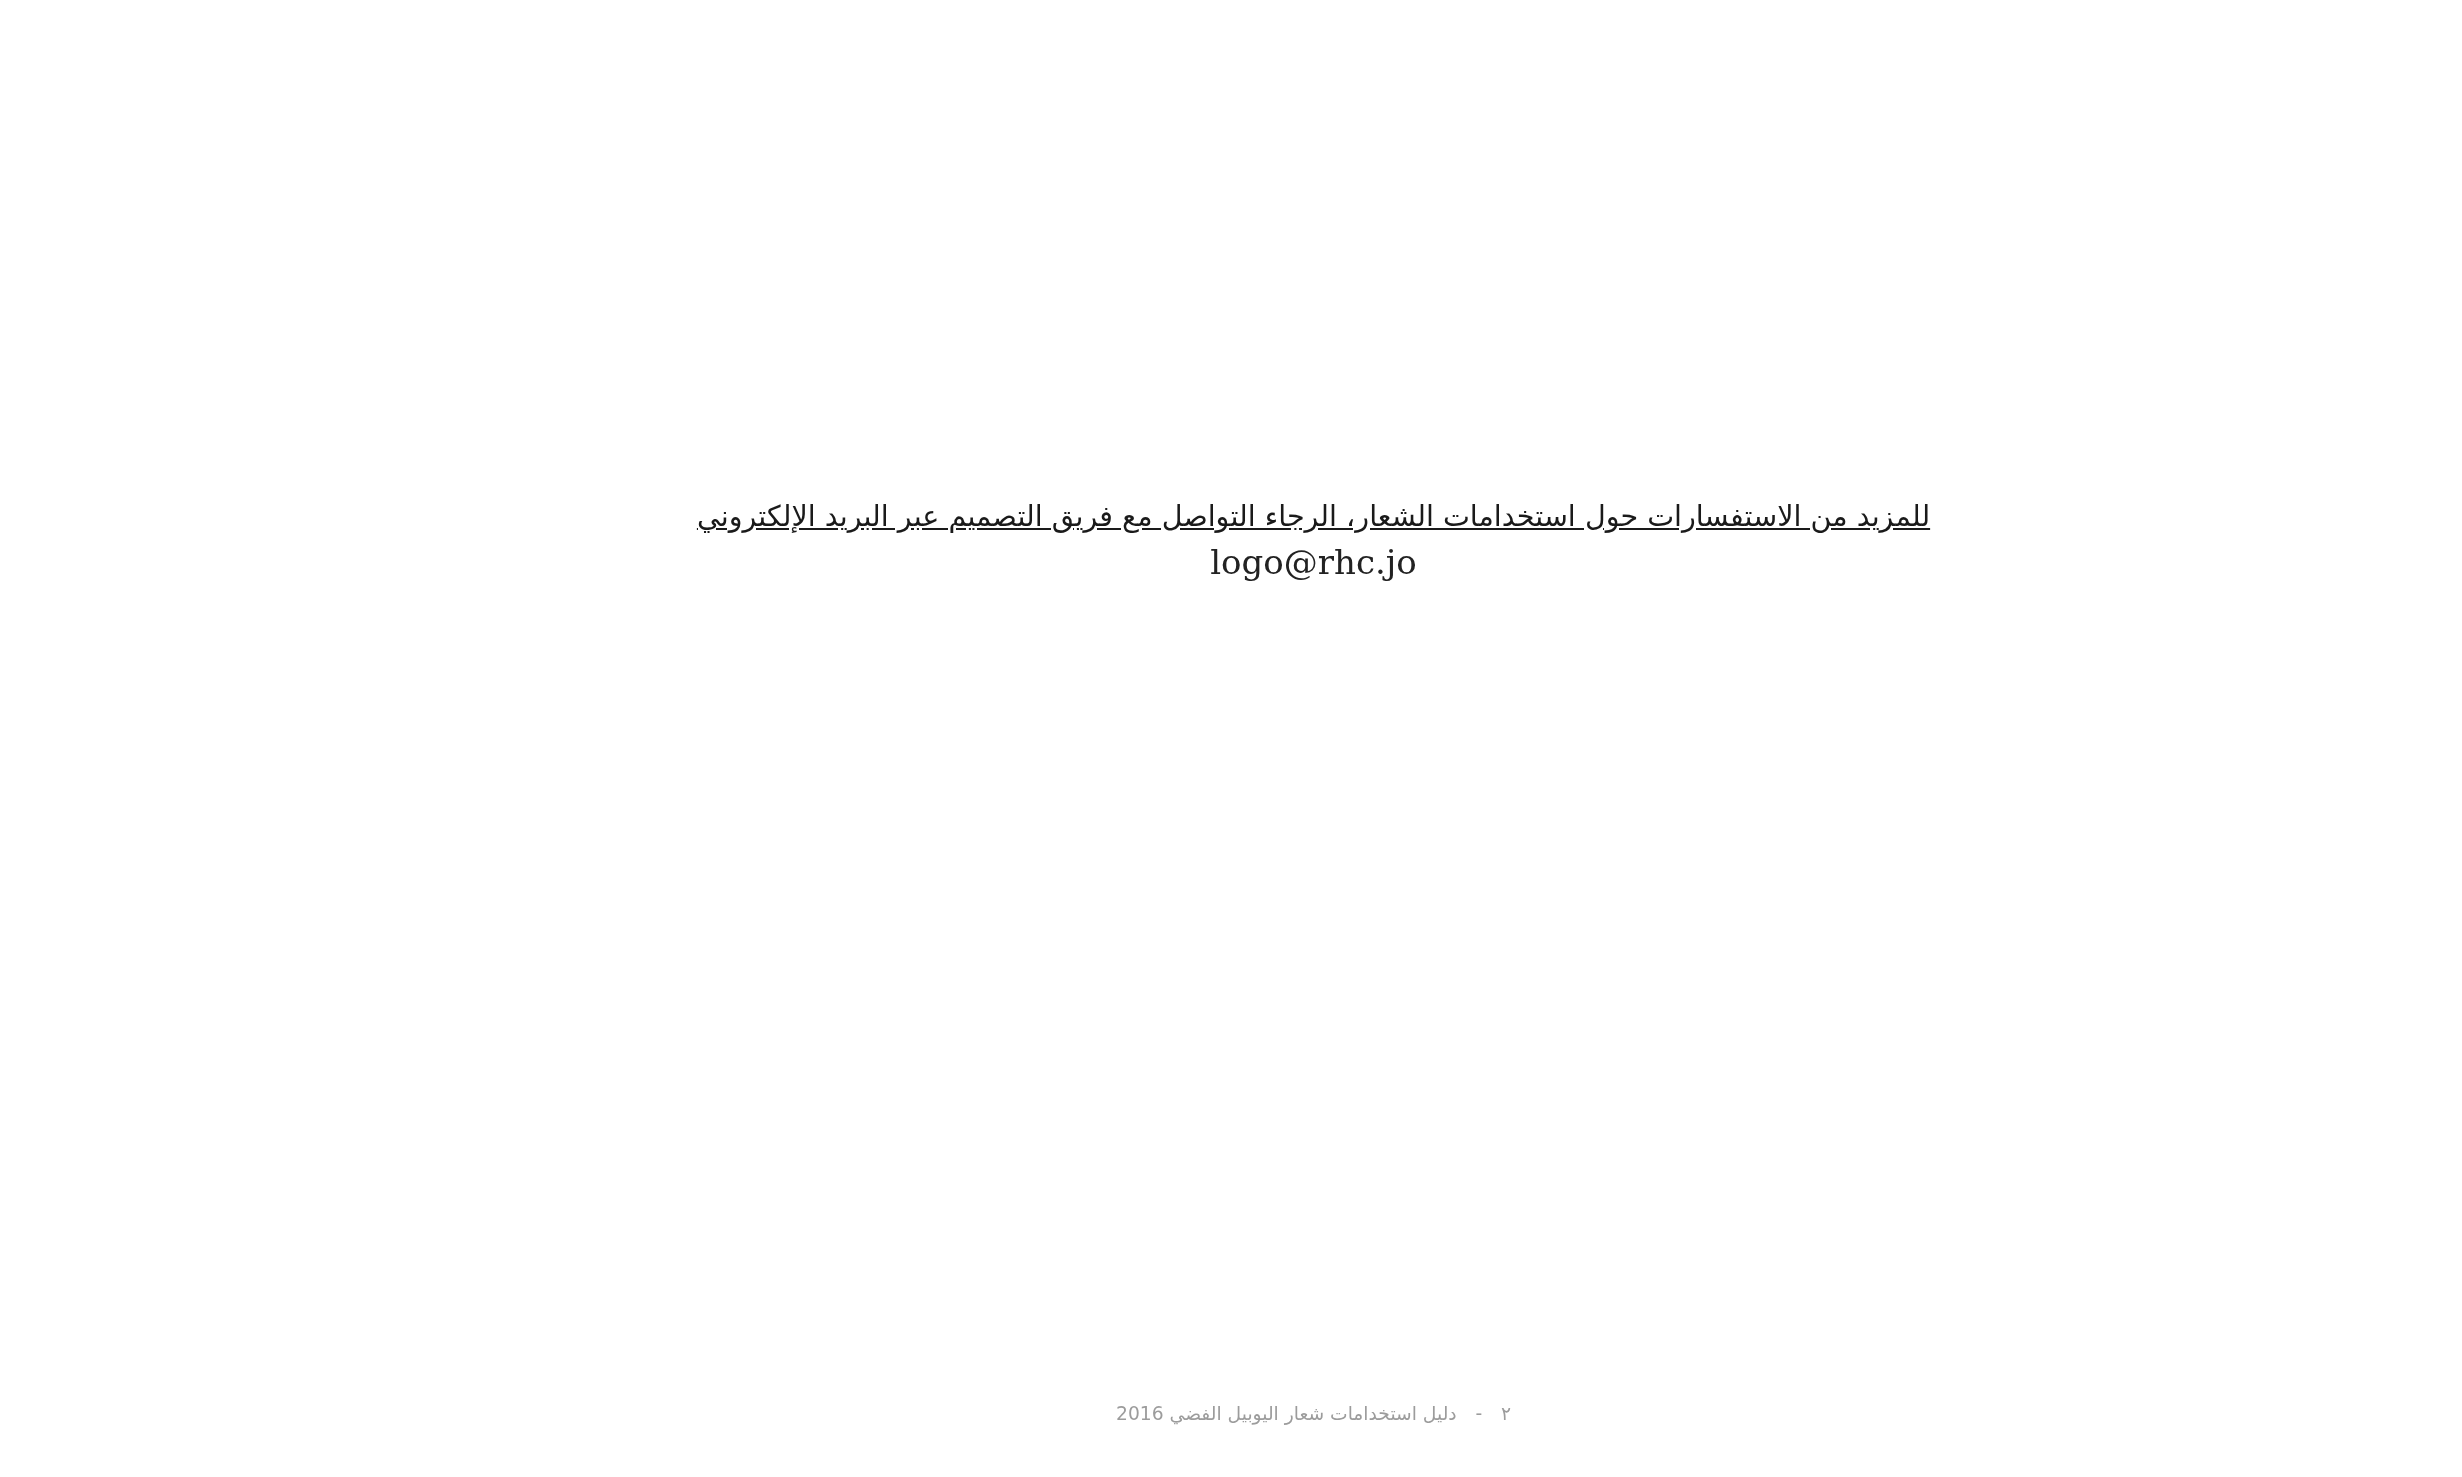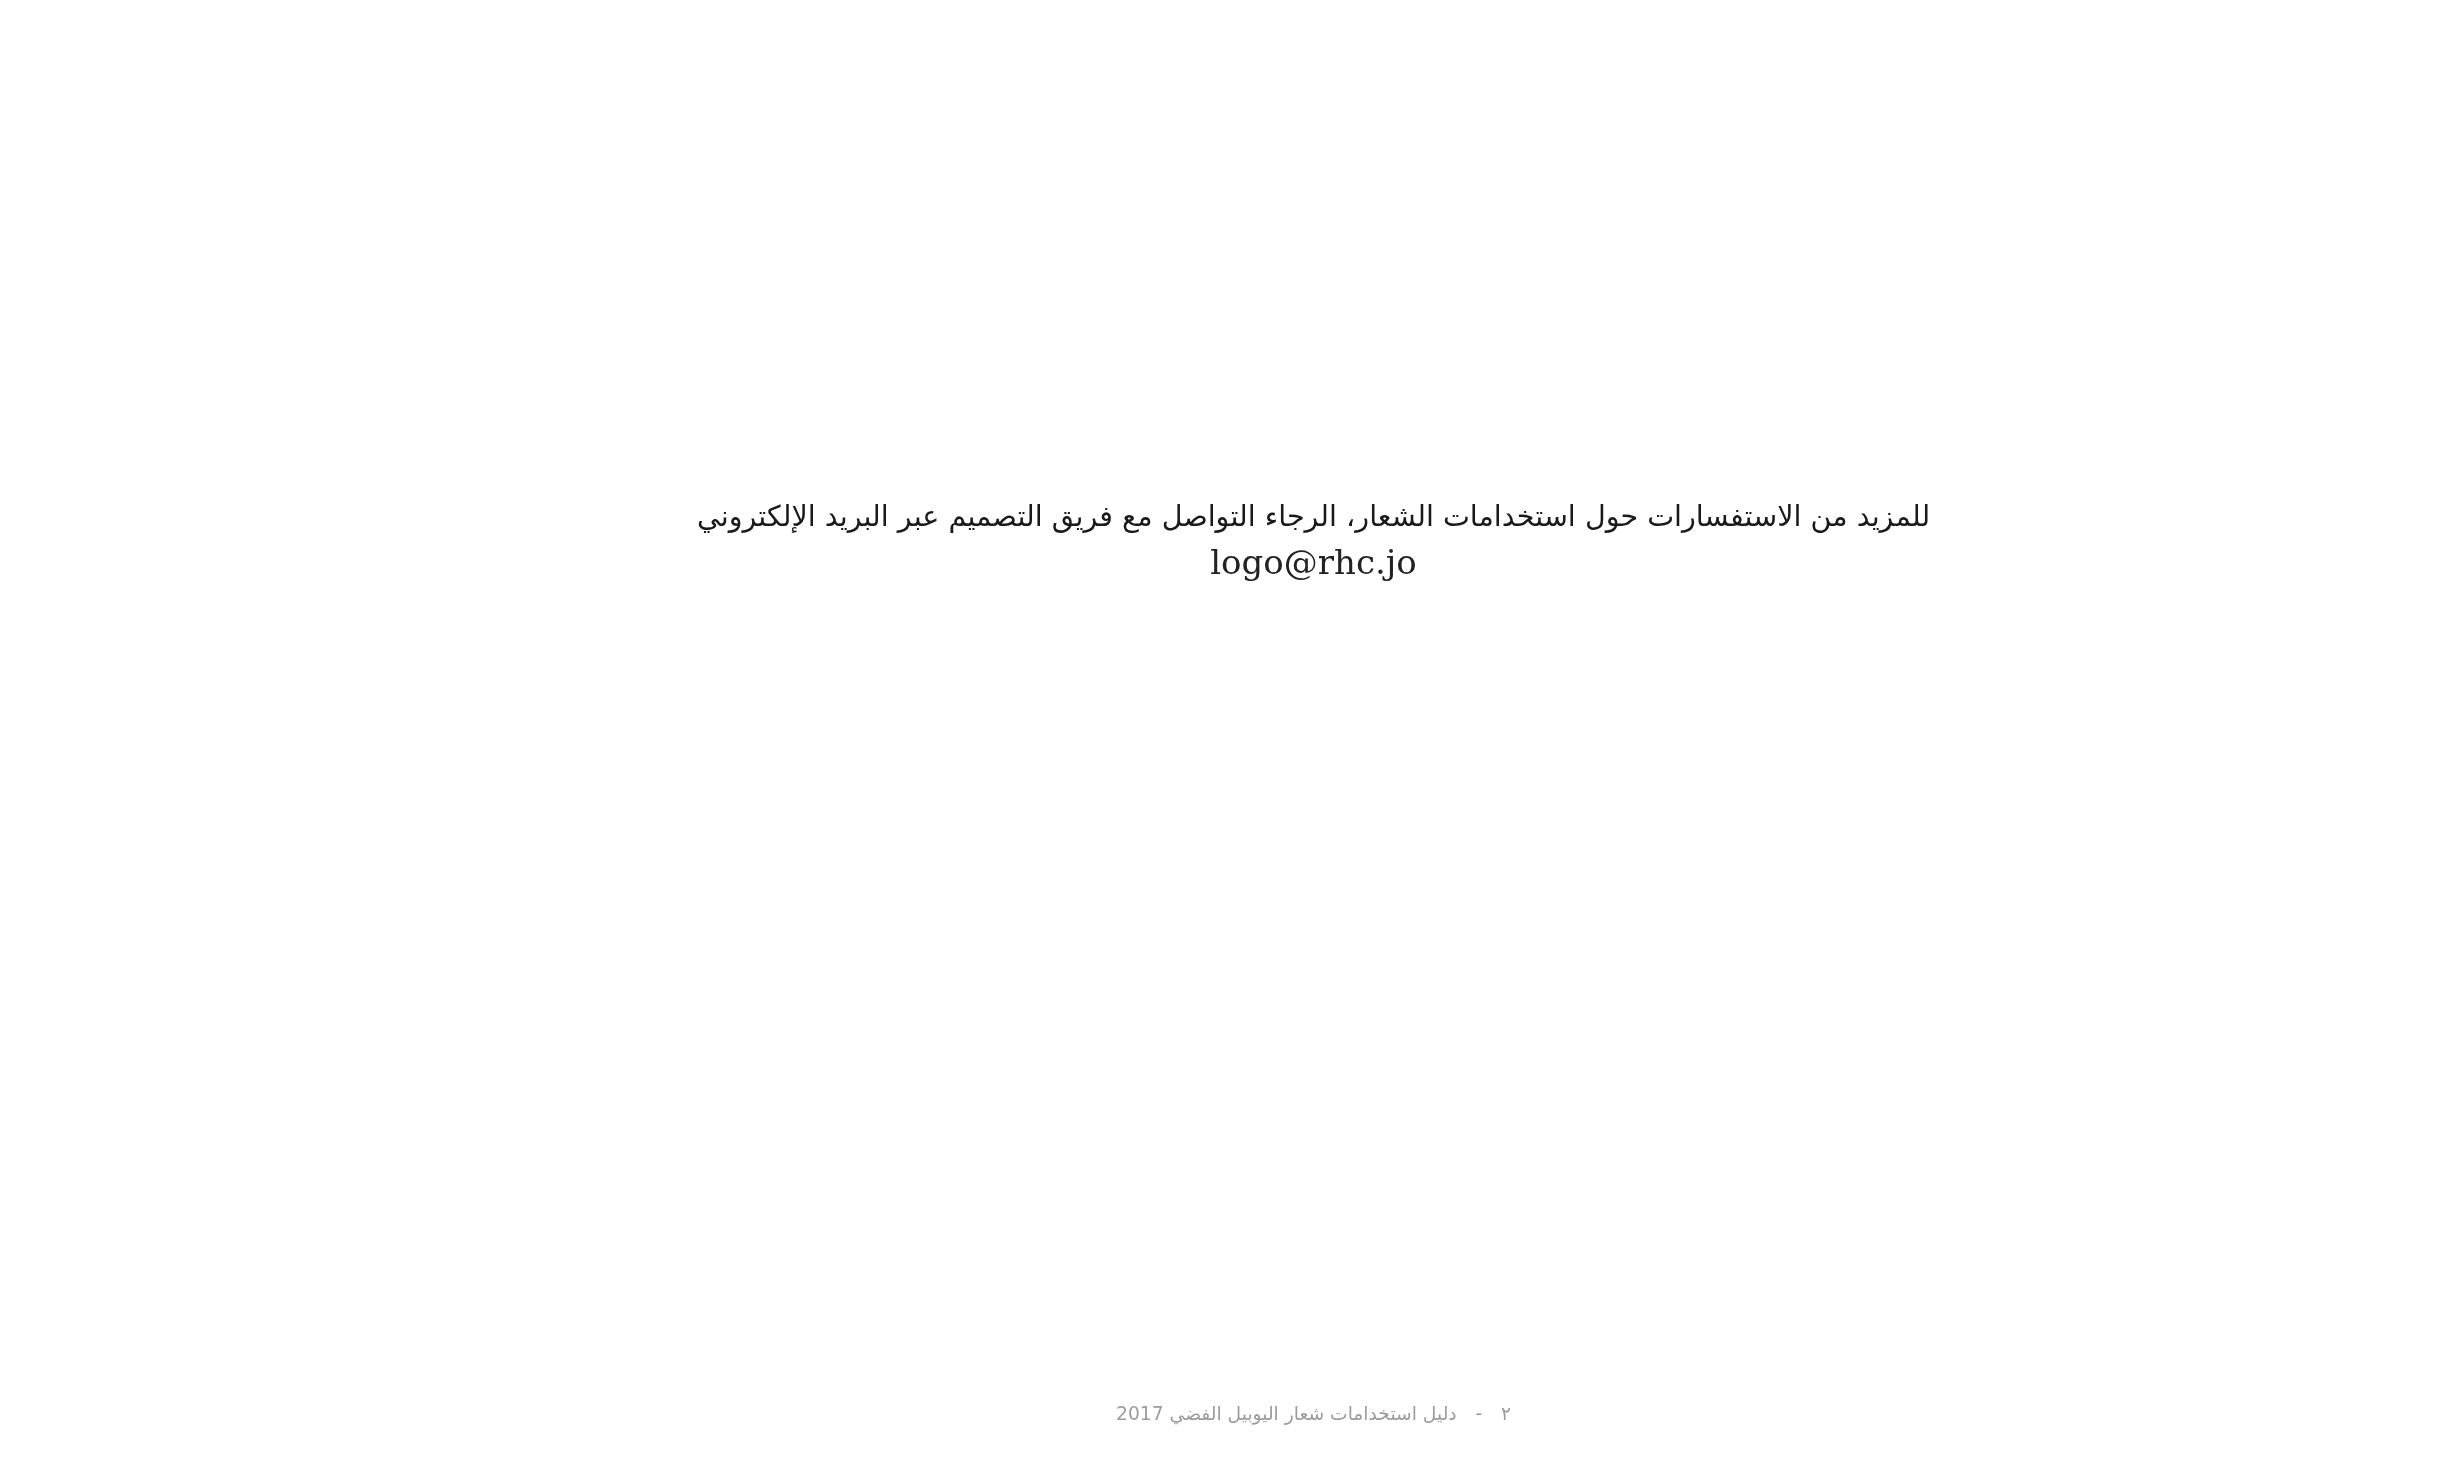--- a/index.html
+++ b/index.html
@@ -31,20 +31,21 @@
     color: #1a1a1a;
     font-size: 28.6px;
     line-height: 59px;
   }
   .text-block p {
     margin: 0 0 54px 0;
     padding: 0;
   }
   .text-block p:last-of-type {
     margin-bottom: 0;
+    text-decoration: underline;
   }
   .email {
     direction: ltr;
     unicode-bidi: embed;
     font-family: "DejaVu Serif", "Liberation Serif", serif;
     font-size: 34px;
     line-height: 54px;
     margin-top: -10.8px;
     color: #222222;
   }
@@ -70,17 +71,17 @@
 <div class="page">
 
   <div class="text-block">
     <p>للمزيد من الاستفسارات حول استخدامات الشعار، الرجاء التواصل مع فريق التصميم عبر البريد الإلكتروني</p>
     <div class="email">logo@rhc.jo</div>
   </div>
 
   <div class="footer">
     <span>٢</span>
     <span class="sep">-</span>
-    <span>دليل استخدامات شعار اليوبيل الفضي 2017</span>
+    <span>دليل استخدامات شعار اليوبيل الفضي 2016</span>
   </div>
 
 </div>
 
 
 </body></html>

